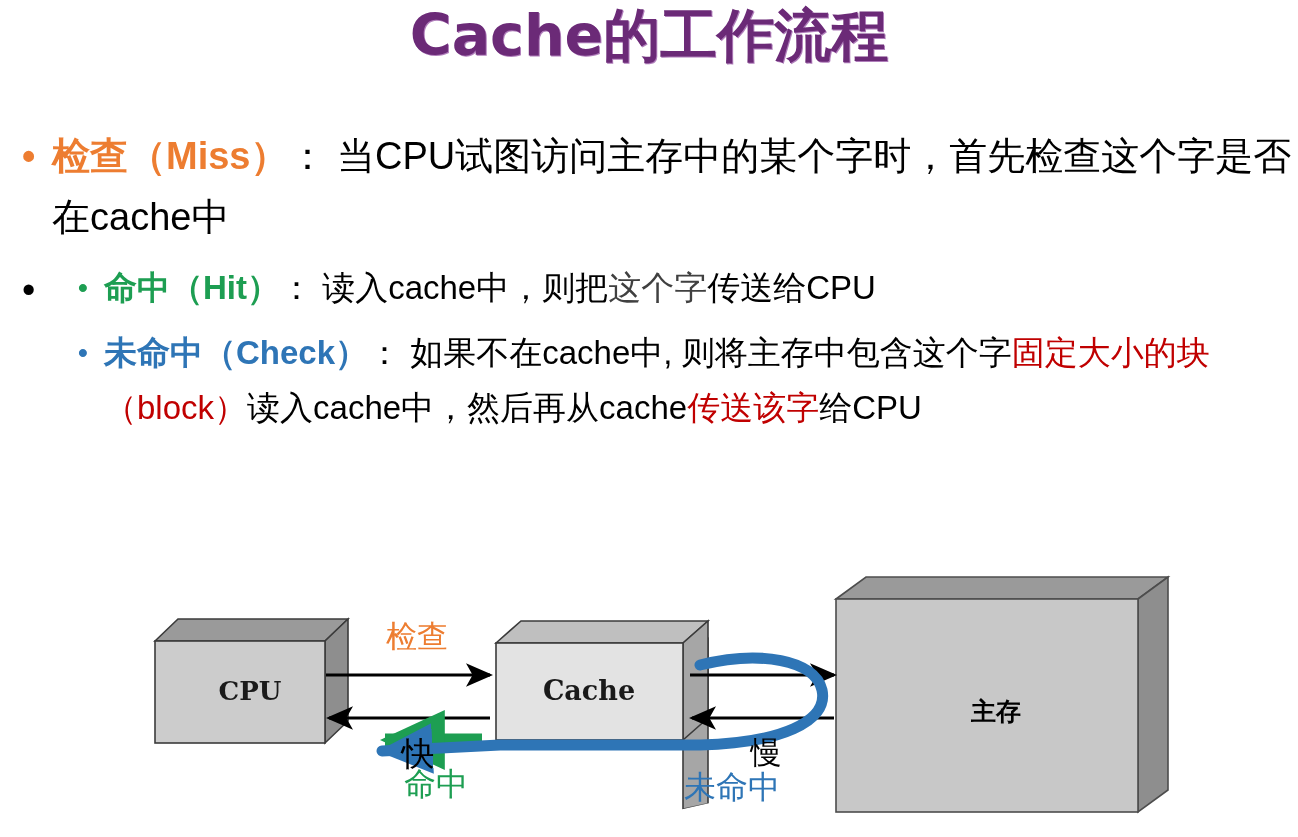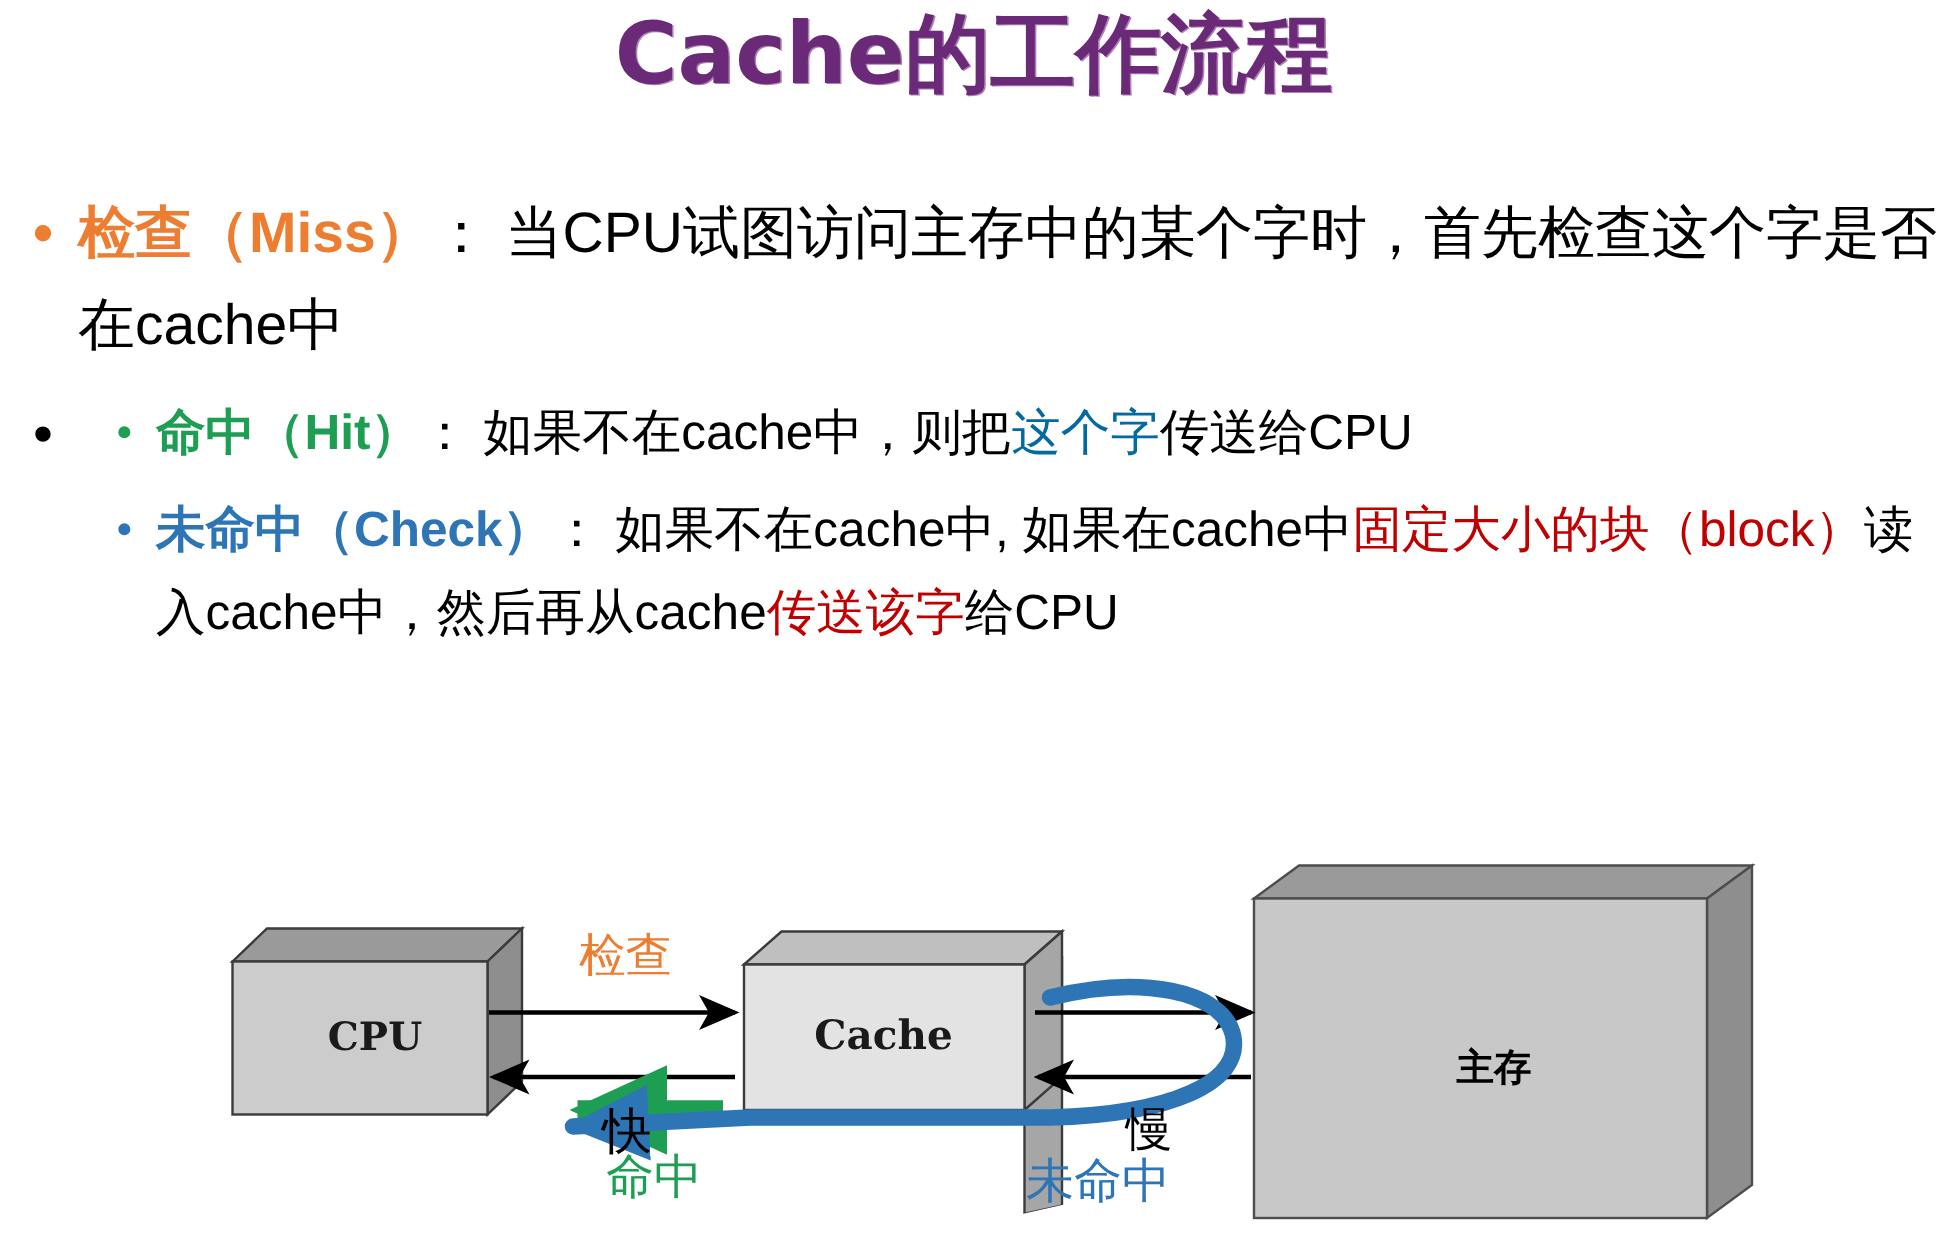--- a/index.html
+++ b/index.html
@@ -67,21 +67,21 @@
     left: 78px;
     top: 0px;
     font-size: 28px;
     line-height: 55px;
   }
 
   .orange { color: #ED7D31; font-weight: bold; }
   .green  { color: #1D9E52; font-weight: bold; }
   .blue   { color: #2E75B6; font-weight: bold; }
   .red    { color: #C00000; }
-  .darkred{ color: #0369a1; }
+  .darkred{ color: #404040; }
   .blk    { color: #000000; }
 
   
   .diagram {
     position: absolute;
     left: 0;
     top: 555px;
     width: 1298px;
     height: 282px;
   }
@@ -96,25 +96,25 @@
 
   <div class="bullet-l1">
     <span class="dot orange">•</span><span class="orange">检查（Miss）</span><span class="blk">： 当CPU试图访问主存中的某个字时，首先检查这个字是否在cache中</span>
   </div>
 
   <div class="bullet-l1" style="margin-top:12px;">
     <span class="dot blk">•</span>
   </div>
 
   <div class="bullet-l2" style="margin-top:6px;">
-    <span class="dot green">•</span><span class="green">命中（Hit）</span><span class="blk">： 如果不在cache中，则把</span><span class="darkred">这个字</span><span class="blk">传送给CPU</span>
+    <span class="dot green">•</span><span class="green">命中（Hit）</span><span class="blk">： 读入cache中，则把</span><span class="darkred">这个字</span><span class="blk">传送给CPU</span>
   </div>
 
   <div class="bullet-l2" style="margin-top:10px;">
-    <span class="dot blue">•</span><span class="blue">未命中（Check）</span><span class="blk">： 如果不在cache中, 如果在cache中</span><span class="red">固定大小的块（block）</span><span class="blk">读入cache中，然后再从cache</span><span class="red">传送该字</span><span class="blk">给CPU</span>
+    <span class="dot blue">•</span><span class="blue">未命中（Check）</span><span class="blk">： 如果不在cache中, 则将主存中包含这个字</span><span class="red">固定大小的块（block）</span><span class="blk">读入cache中，然后再从cache</span><span class="red">传送该字</span><span class="blk">给CPU</span>
   </div>
 
 </div>
 
 <div class="diagram">
 <svg width="1298" height="282" viewBox="0 0 1298 282" xmlns="http://www.w3.org/2000/svg">
 
   <defs>
     <marker id="blkArrow" markerWidth="9" markerHeight="9" refX="8" refY="4.5" orient="auto" markerUnits="strokeWidth">
       <path d="M0,0.6 L9,4.5 L0,8.4 L2.2,4.5 Z" fill="#000000"></path>

